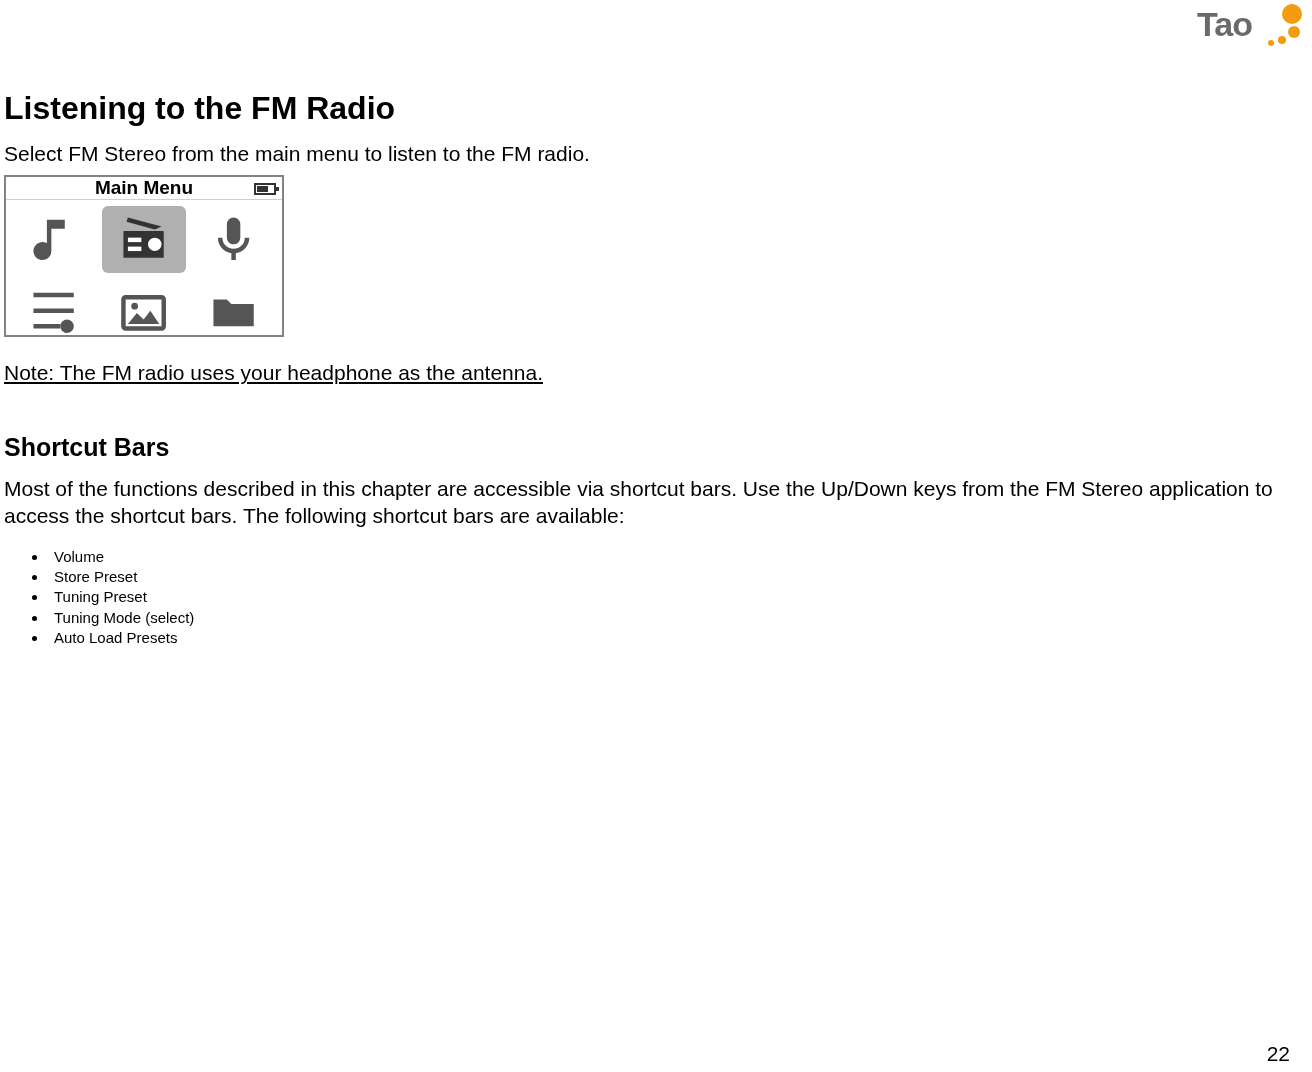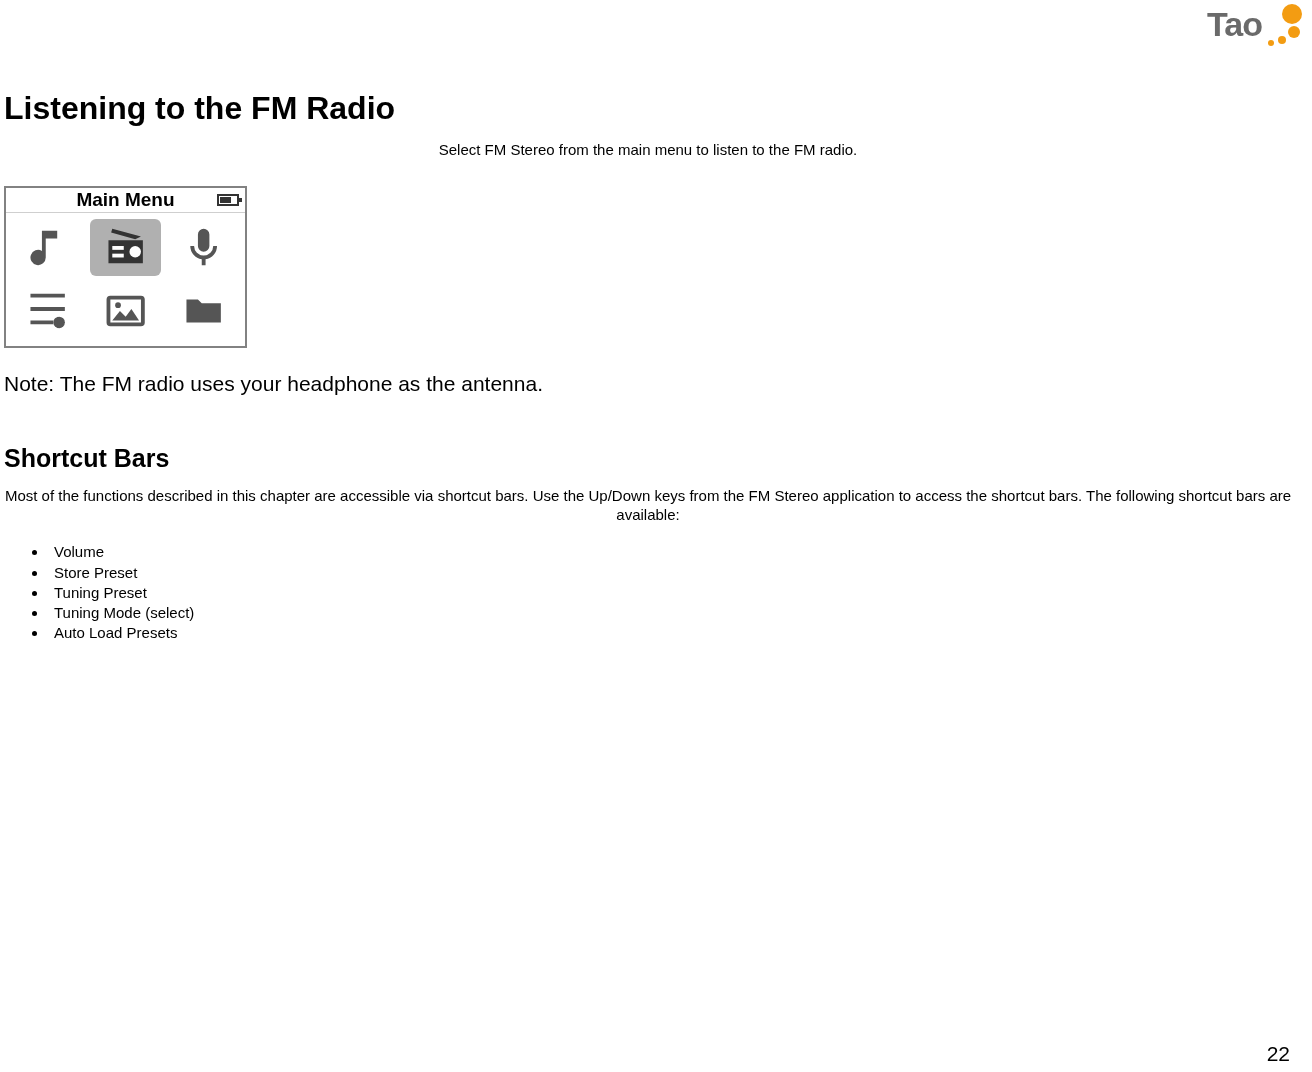--- a/index.html
+++ b/index.html
@@ -18,21 +18,21 @@
     height: 1072px;
     box-sizing: border-box;
     padding: 0 0 0 0;
   }
   .logo {
     position: absolute;
     top: 4px;
     right: 10px;
     display: flex;
     align-items: center;
-    gap: 0;
+    gap: 10px;
   }
   .logo-text {
     font-family: Arial, Helvetica, sans-serif;
     font-weight: bold;
     font-size: 34px;
     letter-spacing: -1px;
     color: #6a6a6a;
   }
   .logo-dots {
     position: relative;
@@ -50,30 +50,29 @@
   .dot.sm2   { width: 6px;  height: 6px;  top: 36px; right: 28px; }
   h1.title {
     font-family: Verdana, Geneva, sans-serif;
     font-weight: bold;
     font-size: 32px;
     margin: 0;
     padding-top: 90px;
     padding-left: 0px;
   }
   .body-text {
-    font-size: 15px;
+    font-size: 21px;
     line-height: 1.25;
     margin-top: 14px;
     margin-bottom: 0;
-    text-align: center;
   }
   
   .screenshot {
-    margin-top: 26px;
-    width: 243px;
+    margin-top: 8px;
+    width: 280px;
     height: 162px;
     border: 2px solid #828282;
     background: #ffffff;
     box-sizing: border-box;
     display: flex;
     flex-direction: column;
   }
   .screenshot-header {
     height: 28px;
     display: flex;
@@ -130,20 +129,21 @@
     justify-content: center;
     overflow: hidden;
   }
   .menu-icon svg { width: 80%; height: 80%; }
   .menu-icon.selected {
     background: #b0b0b0;
   }
   .note {
     font-size: 21px;
     margin-top: 24px;
+    text-decoration: underline;
   }
   h2.subheading {
     font-family: Verdana, Geneva, sans-serif;
     font-weight: bold;
     font-size: 25px;
     margin: 0;
     margin-top: 48px;
   }
   ul.bullets {
     margin: 18px 0 8px 0;

